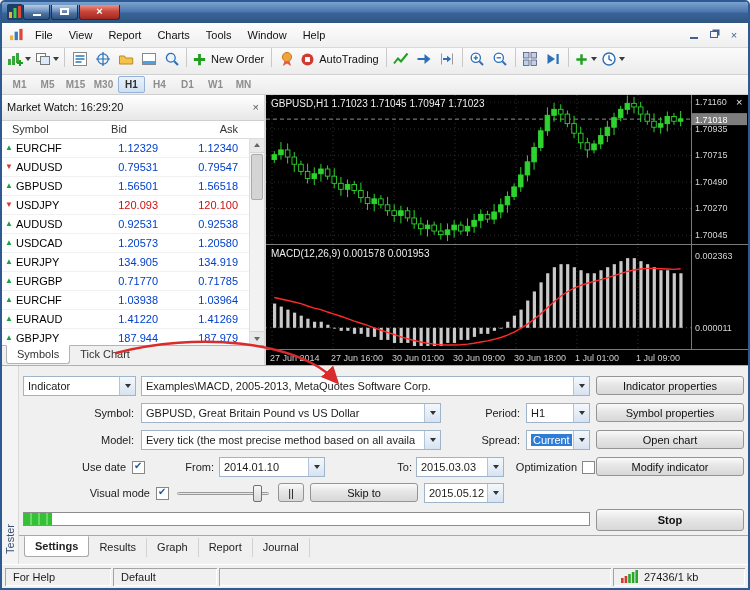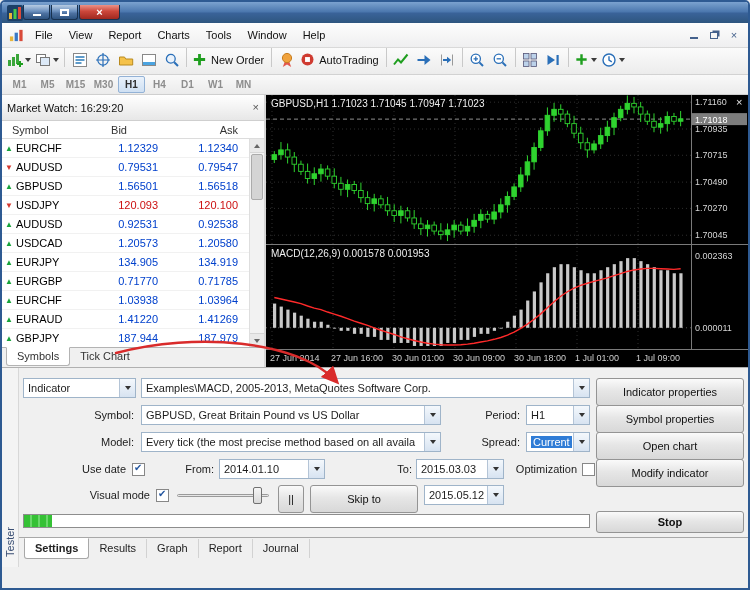--- a/index.html
+++ b/index.html
@@ -66,31 +66,31 @@
   
   .tester{position:relative;height:200px;background:#f0f0f0;border-top:1px solid #b0b0b0;}
   .tside{position:absolute;left:0;top:0;bottom:0;width:17px;background:#f4f4f4;border-right:1px solid #d8d8d8;}
   .tside-text{position:absolute;left:2px;bottom:10px;writing-mode:vertical-rl;transform:rotate(180deg);font-size:11px;color:#3a4f74;}
   .lbl{position:absolute;height:20px;line-height:20px;color:#1c1c1c;}
   .r{text-align:right;}
   .dd{position:absolute;height:20px;background:#fff;border:1px solid #9fb4c9;display:flex;align-items:center;color:#1c1c1c;}
   .ddt{flex:1;padding:0 4px;white-space:nowrap;overflow:hidden;}
   .ddb{width:16px;align-self:stretch;border-left:1px solid #b4c4d6;background:linear-gradient(#f4f8fc,#d7e3f1);display:grid;place-items:center;}
   .ddb i{width:0;height:0;border-left:3.5px solid transparent;border-right:3.5px solid transparent;border-top:4px solid #333;}
-  .btn{position:absolute;height:28px;background:linear-gradient(#fafafa,#e6e6e6 45%,#d8d8d8);border:1px solid #949494;border-radius:3px;display:grid;place-items:center;color:#111;}
+  .btn{position:absolute;height:19px;background:linear-gradient(#fafafa,#e6e6e6 45%,#d8d8d8);border:1px solid #949494;border-radius:3px;display:grid;place-items:center;color:#111;}
   .btn.bold{font-weight:bold;}
   .cb{position:absolute;width:13px;height:13px;background:#fff;border:1px solid #878787;}
   .cb.checked::after{content:"\2714";position:absolute;left:1px;top:-2px;font-size:10px;color:#24569f;}
   .selhl{background:#2f7cd6;color:#fff;padding:0 2px;}
   .slider{position:absolute;height:17px;}
   .sl-track{position:absolute;left:0;right:0;top:7px;height:3px;background:#e6e6e6;border:1px solid #9a9a9a;border-radius:2px;}
   .sl-thumb{position:absolute;top:0;width:9px;height:17px;background:linear-gradient(#f6f6f6,#d9d9d9);border:1px solid #707070;border-radius:2px;}
   .progress{position:absolute;height:14px;background:#fff;border:1px solid #8d8d8d;}
   .progress .fill{height:100%;background:repeating-linear-gradient(90deg,#35c135 0 6px,#6ad86a 6px 8px);}
-  .ttabs{position:absolute;left:17px;right:0;top:169px;height:22px;border-top:1px solid #a8a8a8;display:flex;align-items:center;background:#f0f0f0;padding-left:5px;}
+  .ttabs{position:absolute;left:17px;right:0;top:169px;height:22px;border-top:1px solid #a8a8a8;display:flex;align-items:flex-end;background:#f0f0f0;padding-left:5px;}
   .ttab{padding:3px 10px 4px;color:#222;border-right:1px solid #d2d2d2;}
   .ttab.active{background:#fff;border:1px solid #a8a8a8;border-top:1px solid #fff;margin-top:-1px;font-weight:bold;border-radius:0 0 3px 3px;}
   
   .statusbar{height:24px;display:flex;align-items:center;gap:2px;background:#f0f0f0;padding:2px 3px;border-top:1px solid #ffffff;}
   .sb{height:18px;display:flex;align-items:center;padding:0 8px;color:#1c1c1c;
       box-shadow:inset 1px 1px 0 #a3a3a3, inset -1px -1px 0 #ffffff;}
   .sb-help{width:106px;} .sb-profile{width:104px;} .sb-fill{flex:1;} .sb-traffic{width:132px;gap:5px;}
   
   .arrow-overlay{position:absolute;left:0;top:0;width:750px;height:590px;pointer-events:none;z-index:40;}
 </style>
@@ -721,20 +721,35 @@
 
     <div class="ttabs" id="ttabs">
         <span class="ttab active">Settings</span>
         <span class="ttab">Results</span>
         <span class="ttab">Graph</span>
         <span class="ttab">Report</span>
         <span class="ttab">Journal</span>
       </div>
   </div>
 
+  <div class="statusbar">
+    <span class="sb sb-help">For Help</span>
+    <span class="sb sb-profile">Default</span>
+    <span class="sb sb-fill"></span>
+    <span class="sb sb-traffic">
+      <svg width="18" height="13" viewBox="0 0 18 13">
+        <rect x="0" y="8" width="2.6" height="5" fill="#cf3b31"></rect>
+        <rect x="3.6" y="6" width="2.6" height="7" fill="#cf3b31"></rect>
+        <rect x="7.2" y="4" width="2.6" height="9" fill="#2ba52b"></rect>
+        <rect x="10.8" y="2" width="2.6" height="11" fill="#2ba52b"></rect>
+        <rect x="14.4" y="0" width="2.6" height="13" fill="#2ba52b"></rect>
+      </svg>
+      <span>27436/1 kb</span>
+    </span>
+  </div>
 </div>
 
 <svg class="arrow-overlay">
   <defs>
     <marker id="ah" markerWidth="8" markerHeight="8" refX="5.5" refY="3.5" orient="auto">
       <path d="M0 0L7.5 3.5L0 7z" fill="#d92b2b"></path>
     </marker>
   </defs>
   <path d="M116 353 C 195 332, 298 340, 336 381" fill="none" stroke="#d92b2b" stroke-width="2.4" stroke-linecap="round" marker-end="url(#ah)"></path>
 </svg>

